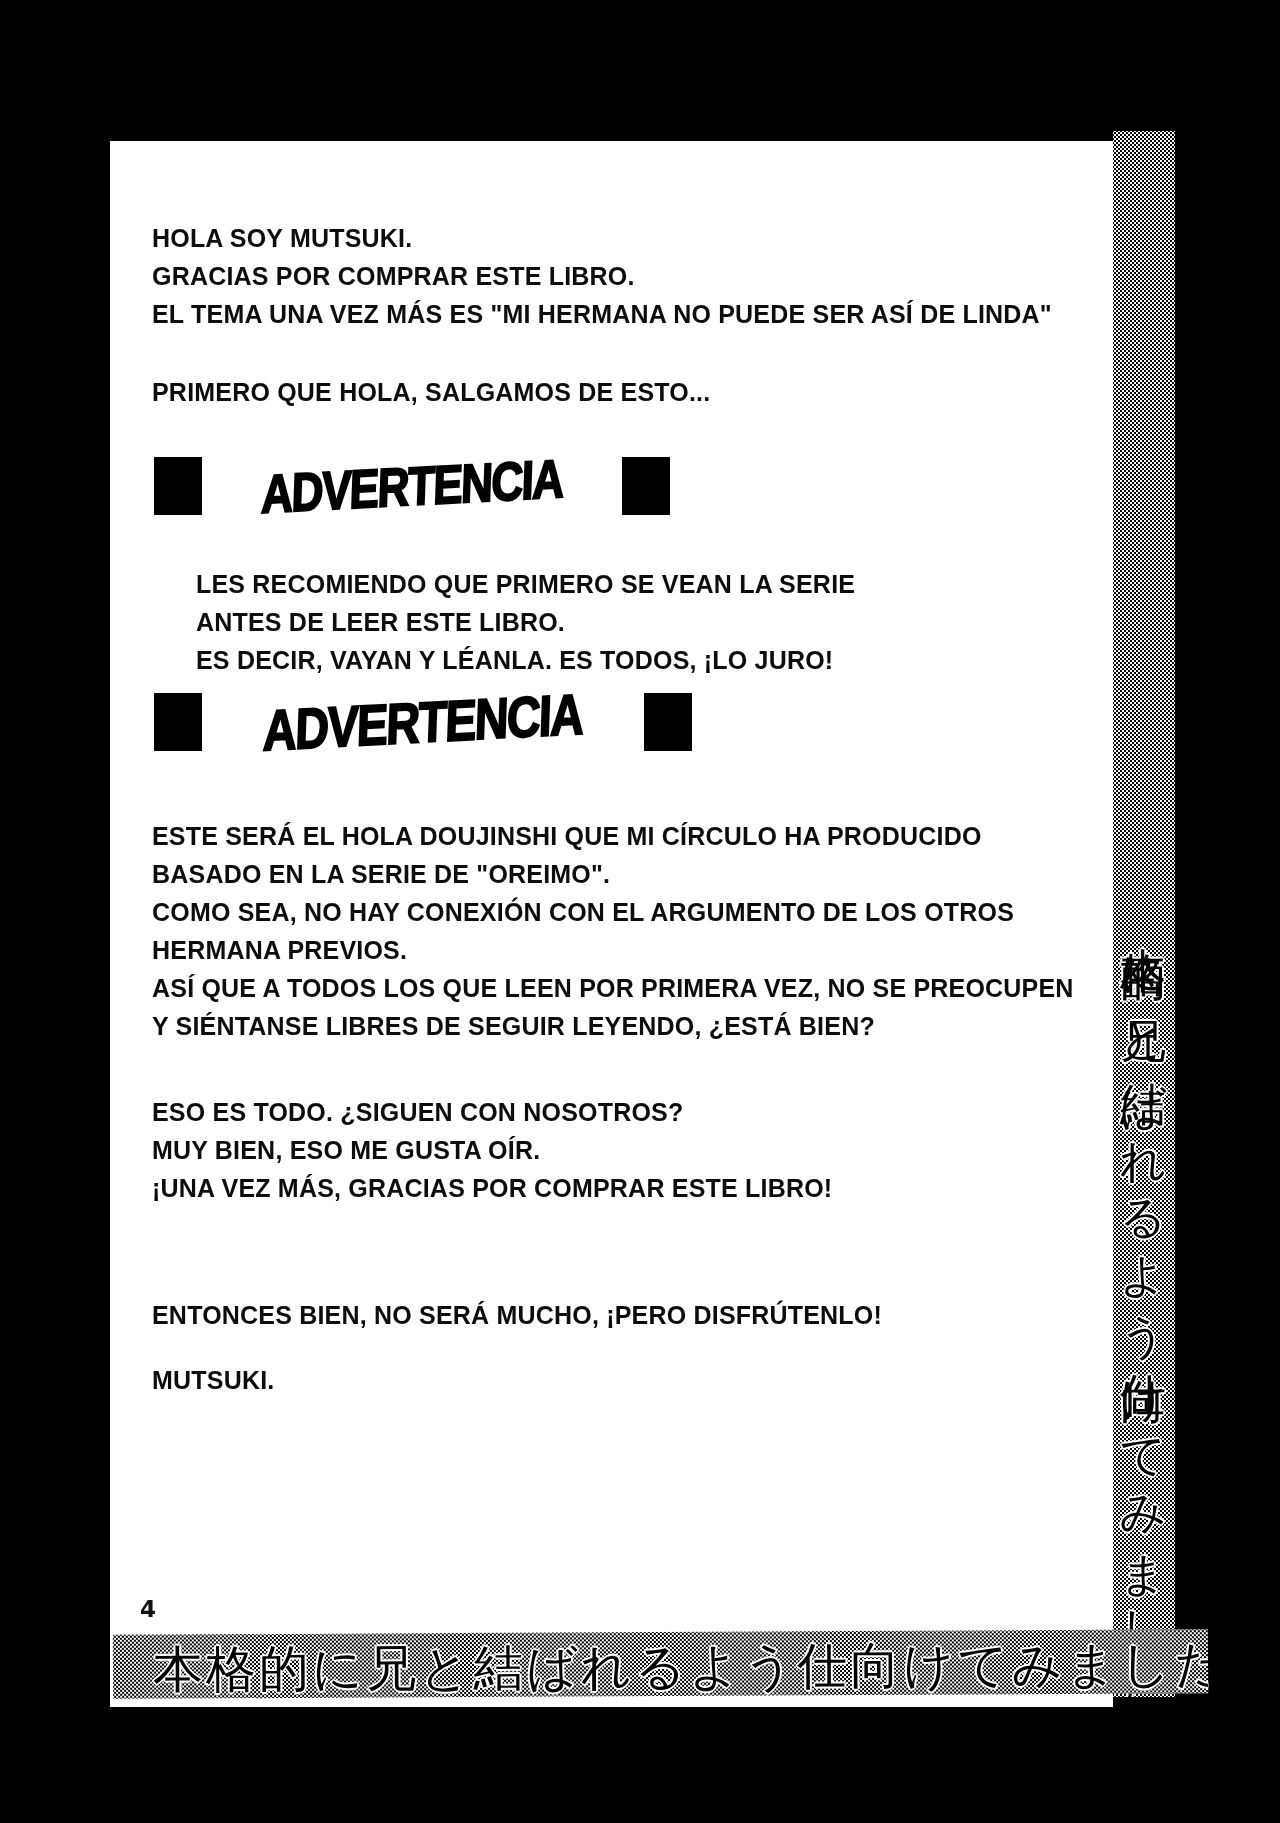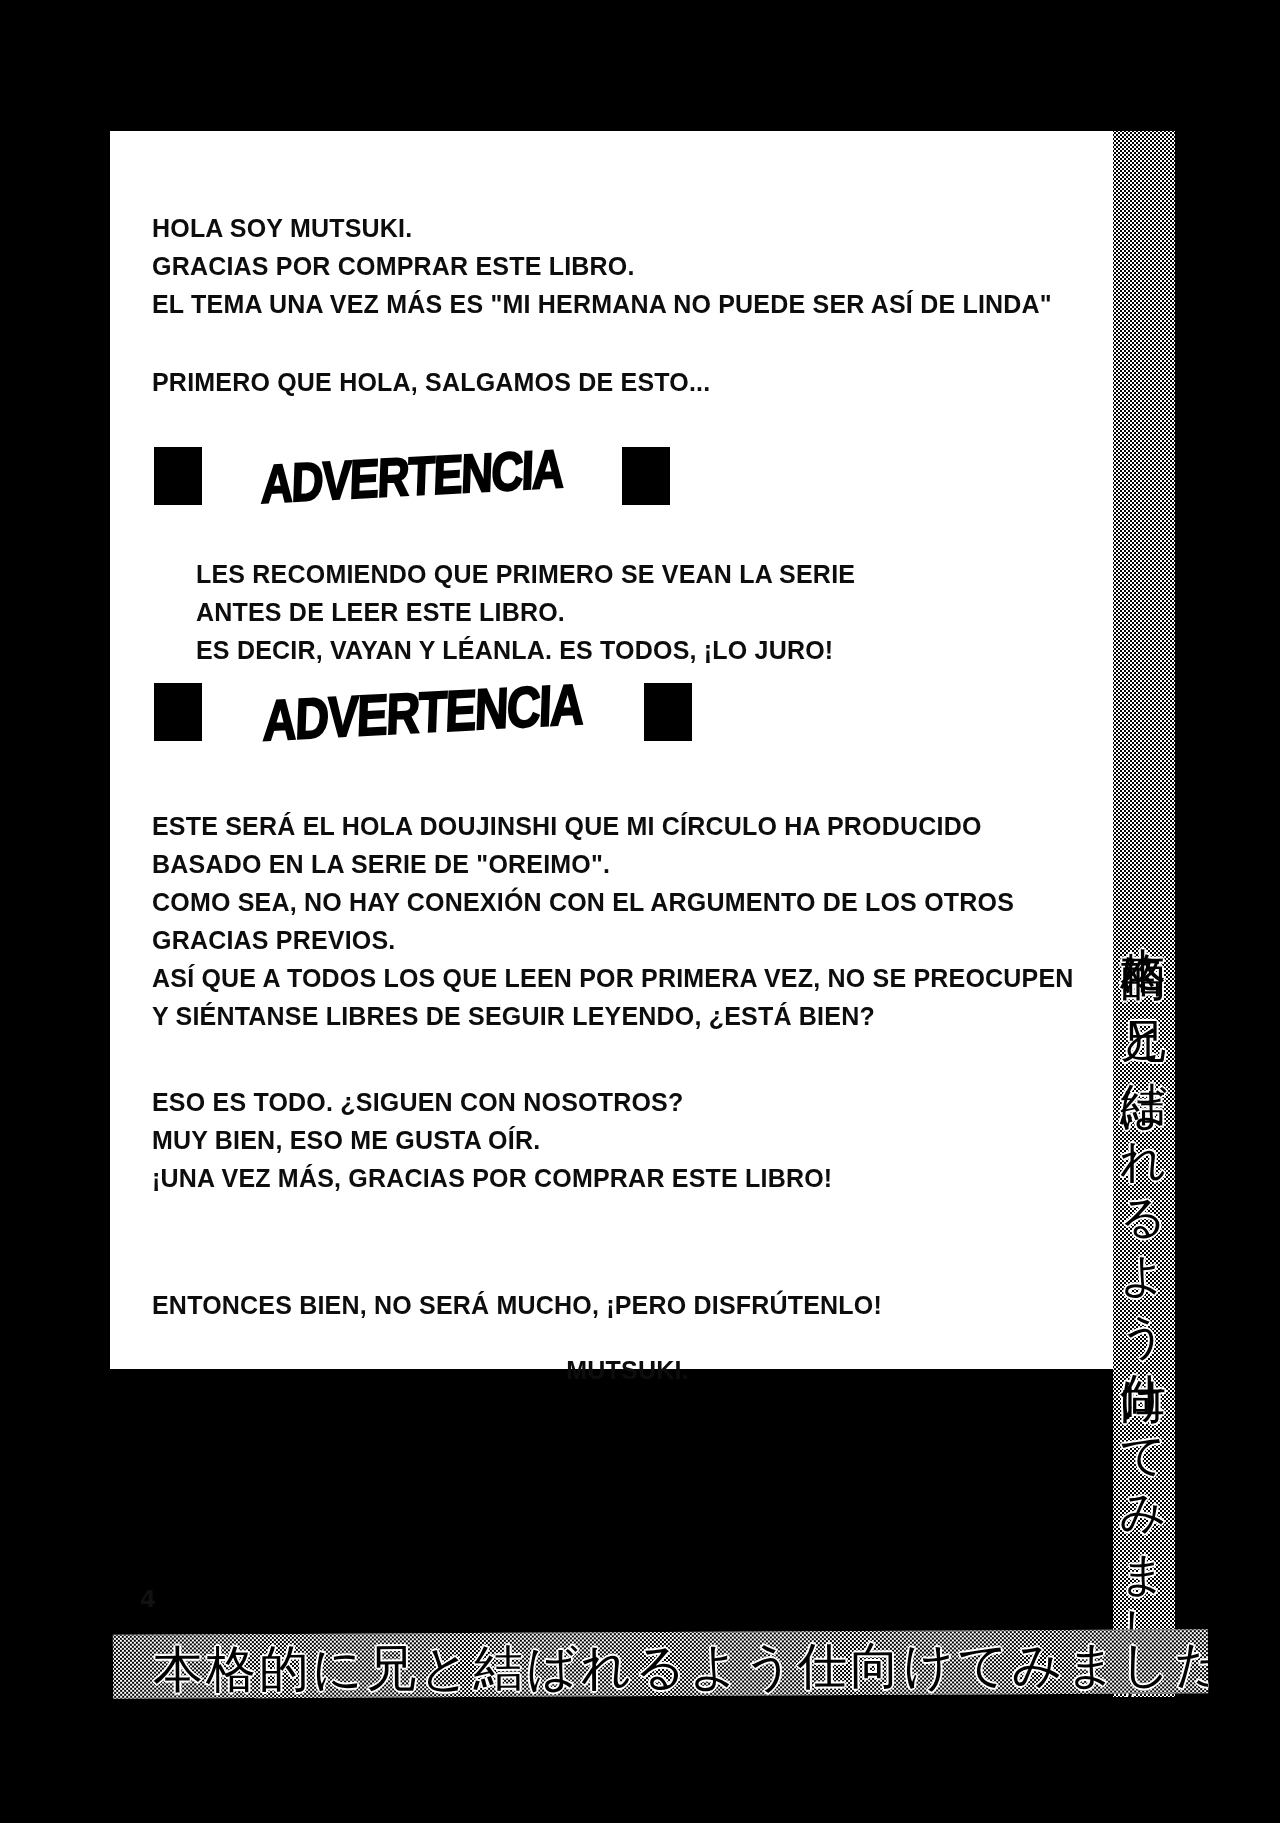--- a/index.html
+++ b/index.html
@@ -11,23 +11,23 @@
     position: relative;
     width: 1280px;
     height: 1823px;
     background: #000;
     overflow: hidden;
     font-family: "Liberation Sans", sans-serif;
   }
   .sheet {
     position: absolute;
     left: 110px;
-    top: 131px;
+    top: 141px;
     width: 1003px;
-    height: 1238px;
+    height: 1566px;
     background: #ffffff;
   }
   .halftone {
     background-color: #ffffff;
     background-image:
       radial-gradient(circle, #000 0.9px, rgba(0,0,0,0) 1.1px),
       radial-gradient(circle, #000 0.9px, rgba(0,0,0,0) 1.1px);
     background-size: 4px 4px;
     background-position: 0 0, 2px 2px;
   }
@@ -121,21 +121,21 @@
   }
   
   #intro    { top: 78px; }
   #lead-in  { top: 232px; }
   #adv1     { top: 316px; }
   #w1lines  { top: 424px; margin-left: 44px; }
   #adv2     { top: 552px; }
   #w2lines  { top: 676px; }
   #outro    { top: 952px; }
   #farewell { top: 1126px; margin-top: 29px; }
-  #signature{ top: 1220px; text-align: center; }
+  #signature{ top: 1220px; }
 </style>
 </head>
 <body>
 
 <div class="canvas">
 
   <div class="sheet">
 
     <div class="para" id="intro">
       <div class="line">HOLA SOY MUTSUKI.</div>
@@ -162,21 +162,21 @@
     <div class="warning-row" id="adv2">
       <div class="warning-square"></div>
       <div class="warning-title big">ADVERTENCIA</div>
       <div class="warning-square"></div>
     </div>
 
     <div class="para" id="w2lines">
       <div class="line">ESTE SERÁ EL HOLA DOUJINSHI QUE MI CÍRCULO HA PRODUCIDO</div>
       <div class="line">BASADO EN LA SERIE DE "OREIMO".</div>
       <div class="line">COMO SEA, NO HAY CONEXIÓN CON EL ARGUMENTO DE LOS OTROS</div>
-      <div class="line">GRACIAS PREVIOS.</div>
+      <div class="line">HERMANA PREVIOS.</div>
       <div class="line">ASÍ QUE A TODOS LOS QUE LEEN POR PRIMERA VEZ, NO SE PREOCUPEN</div>
       <div class="line">Y SIÉNTANSE LIBRES DE SEGUIR LEYENDO, ¿ESTÁ BIEN?</div>
     </div>
 
     <div class="para" id="outro">
       <div class="line">ESO ES TODO. ¿SIGUEN CON NOSOTROS?</div>
       <div class="line">MUY BIEN, ESO ME GUSTA OÍR.</div>
       <div class="line">¡UNA VEZ MÁS, GRACIAS POR COMPRAR ESTE LIBRO!</div>
     </div>
 

